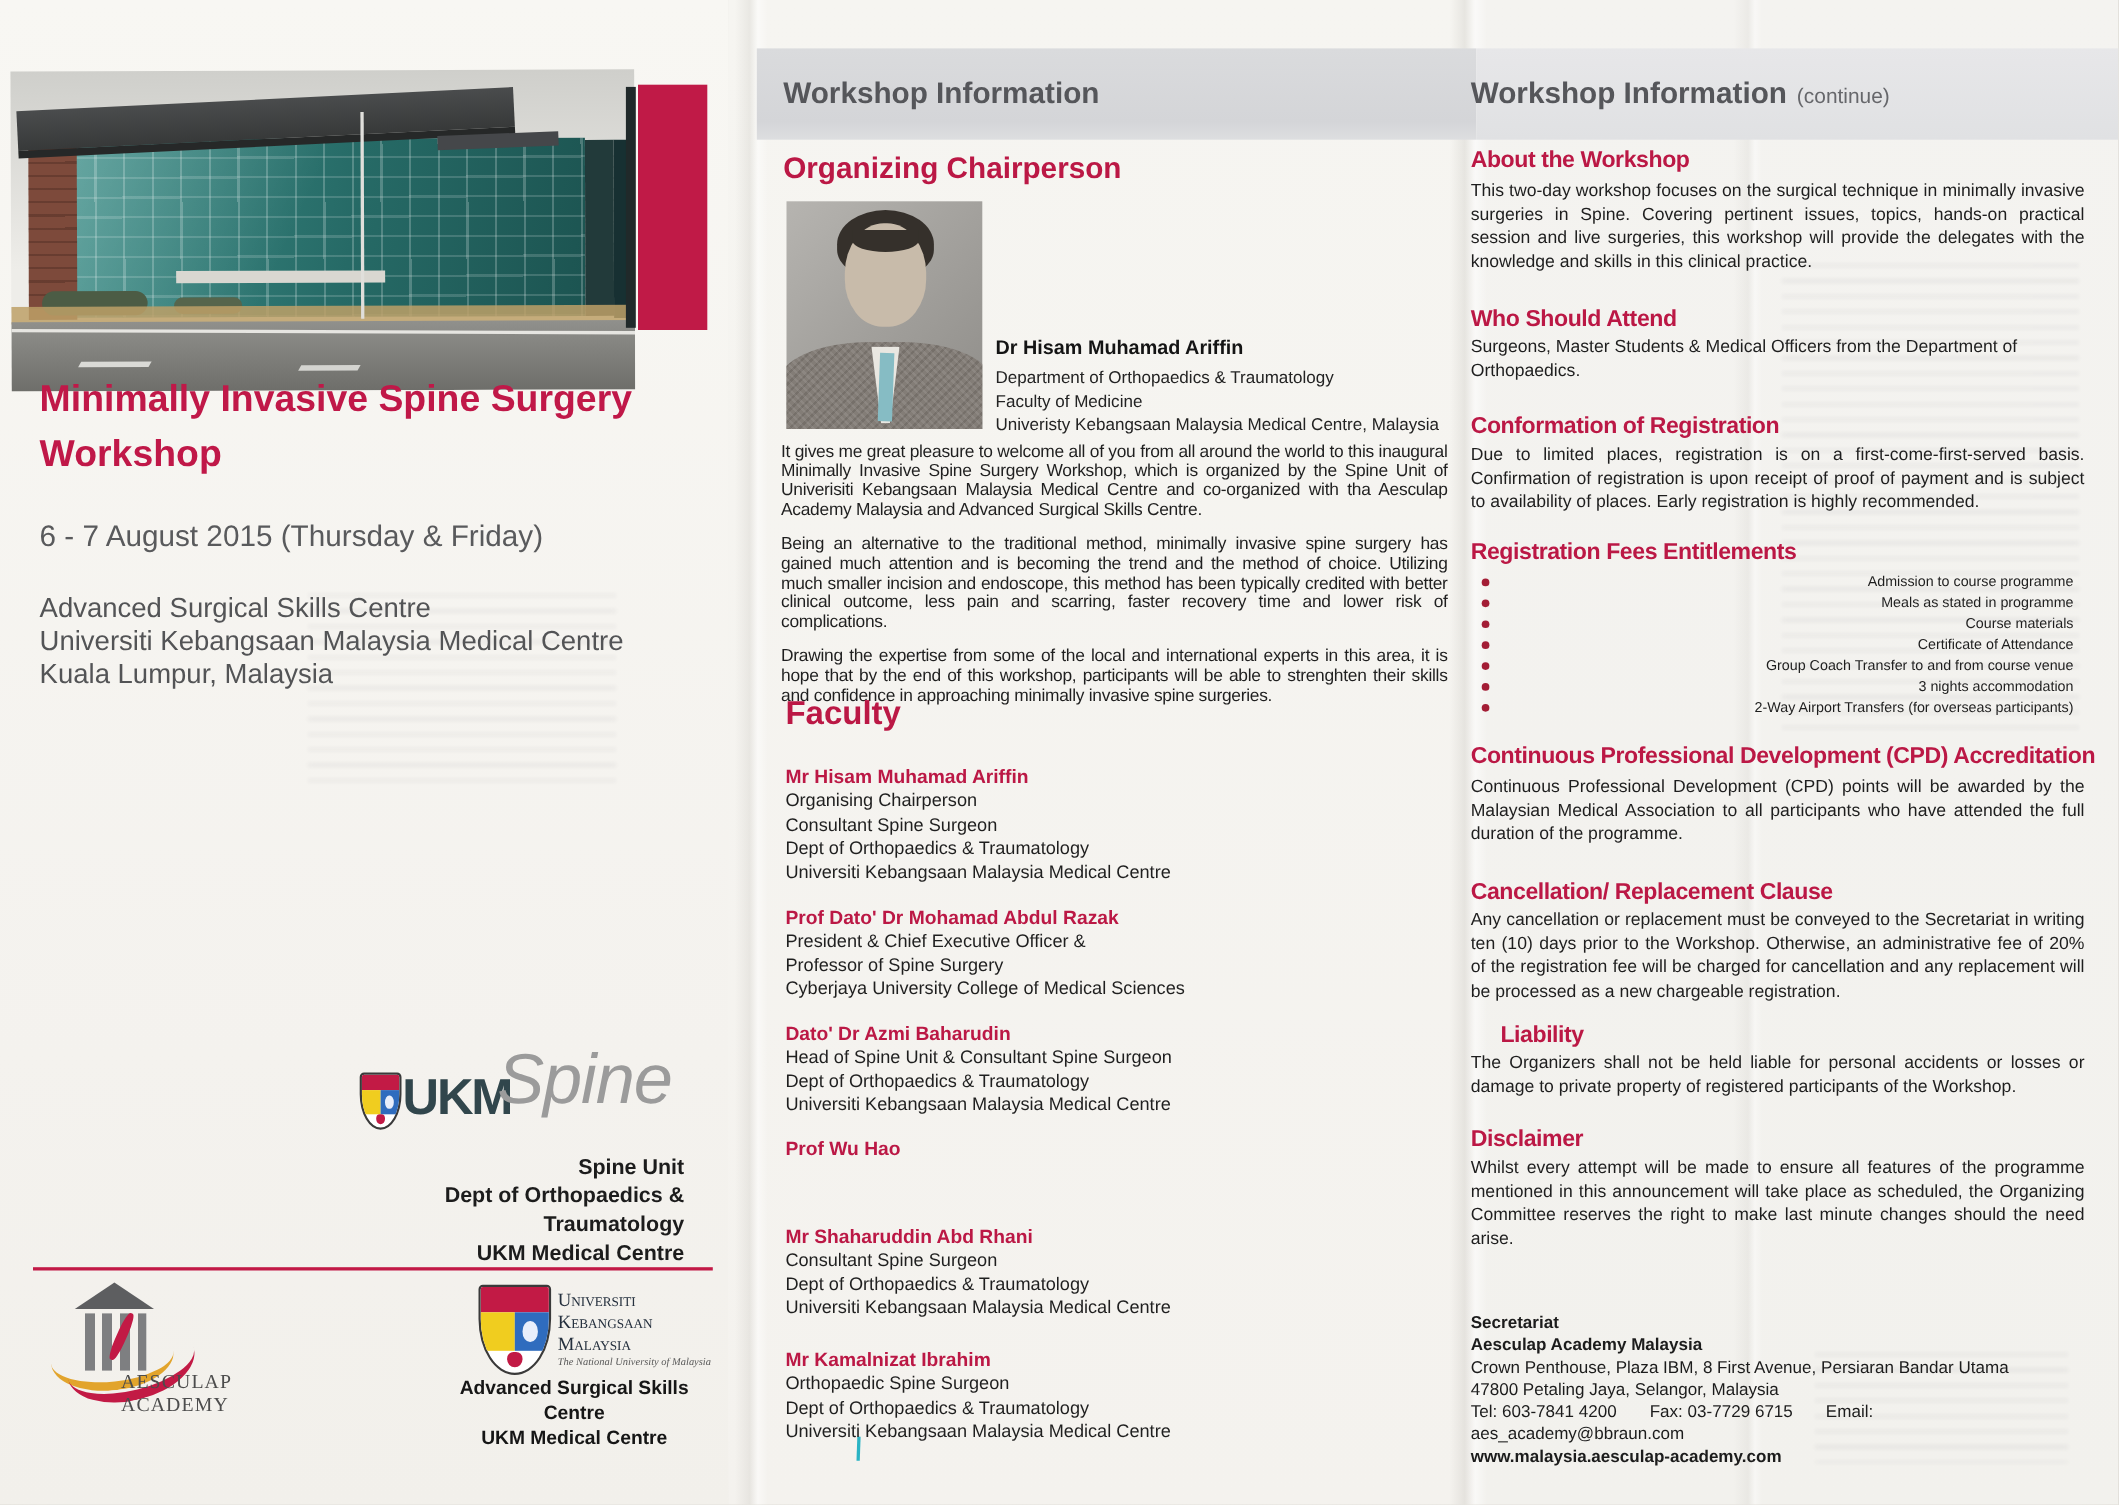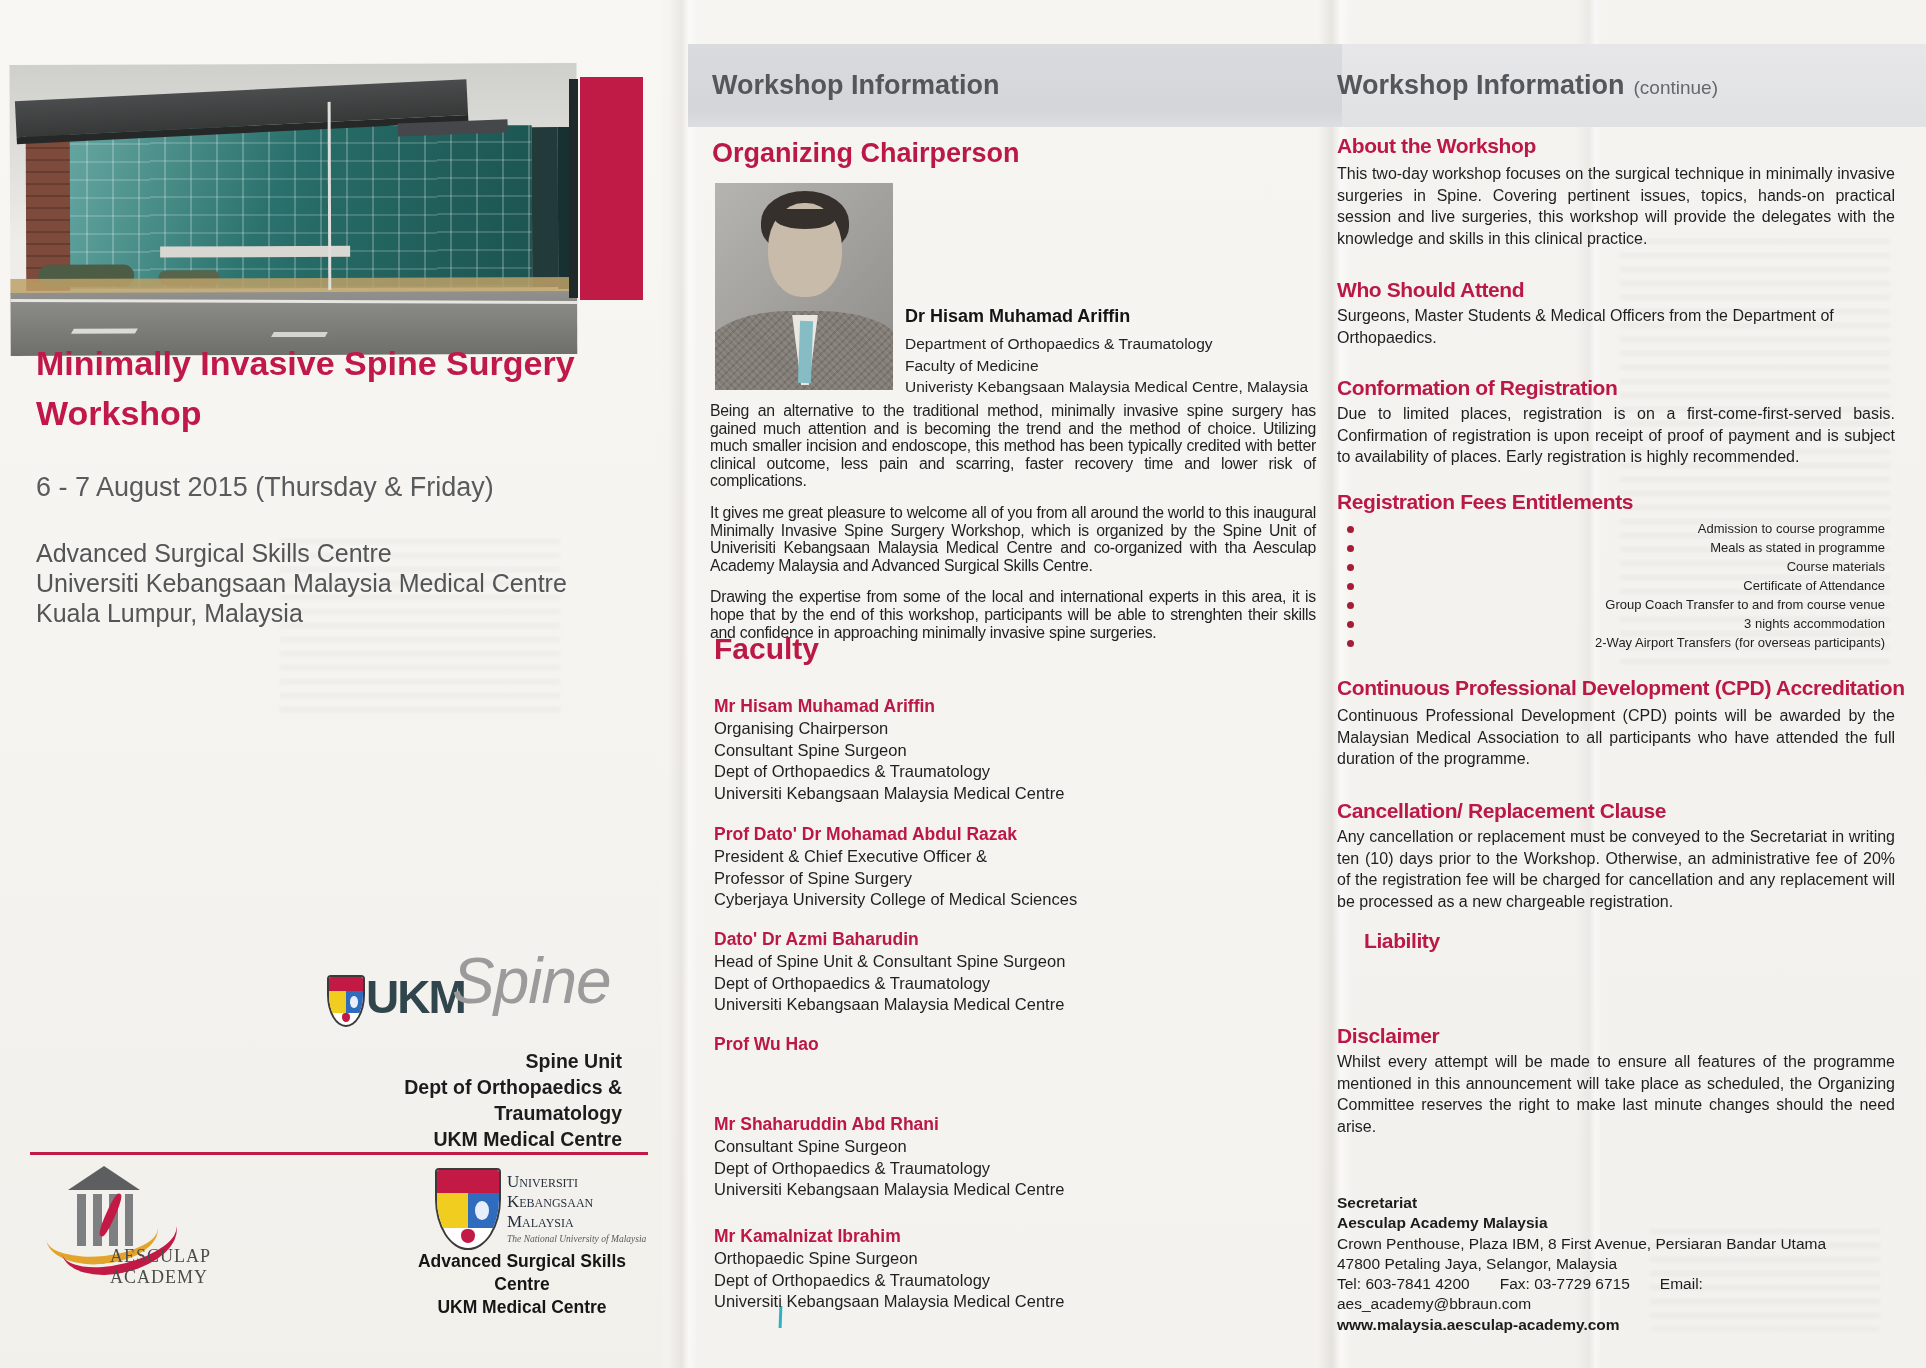--- a/index.html
+++ b/index.html
@@ -266,22 +266,22 @@
   </div>
 
   <div class="abs chair-name">Dr Hisam Muhamad Ariffin</div>
   <div class="abs chair-lines">
     <div>Department of Orthopaedics &amp; Traumatology</div>
     <div>Faculty of Medicine</div>
     <div>Univeristy Kebangsaan Malaysia Medical Centre, Malaysia</div>
   </div>
 
   <div class="abs welcome">
+    <p>It gives me great pleasure to welcome all of you from all around the world to this inaugural Minimally Invasive Spine Surgery Workshop, which is organized by the Spine Unit of Univerisiti Kebangsaan Malaysia Medical Centre and co-organized with tha Aesculap Academy Malaysia and Advanced Surgical Skills Centre.</p>
     <p>Being an alternative to the traditional method, minimally invasive spine surgery has gained much attention and is becoming the trend and the method of choice.  Utilizing much smaller incision and endoscope, this method has been typically credited with better clinical outcome, less pain and scarring, faster recovery time and lower risk of complications.</p>
-    <p>It gives me great pleasure to welcome all of you from all around the world to this inaugural Minimally Invasive Spine Surgery Workshop, which is organized by the Spine Unit of Univerisiti Kebangsaan Malaysia Medical Centre and co-organized with tha Aesculap Academy Malaysia and Advanced Surgical Skills Centre.</p>
     <p>Drawing the expertise from some of the local and international experts in this area, it is hope that by the end of this workshop, participants will be able to strenghten their skills and confidence in approaching minimally invasive spine surgeries.</p>
   </div>
 
   <div class="abs red-h faculty-heading">Faculty</div>
 
   <div class="abs fac fac-0">
     <div class="fname">Mr Hisam Muhamad Ariffin</div>
     <div class="fline">Organising Chairperson</div>
     <div class="fline">Consultant Spine Surgeon</div>
     <div class="fline">Dept of Orthopaedics &amp; Traumatology</div>
@@ -339,20 +339,21 @@
     <li>2-Way Airport Transfers (for overseas participants)</li>
   </ul>
 
   <div class="rsec-h h-s4">Continuous Professional Development (CPD) Accreditation</div>
   <div class="rsec-b b-s4">Continuous Professional Development (CPD) points will be awarded by the Malaysian Medical Association to all participants who have attended the full duration of the programme.</div>
 
   <div class="rsec-h h-s5">Cancellation/ Replacement Clause</div>
   <div class="rsec-b b-s5">Any cancellation or replacement must be conveyed to the Secretariat in writing ten (10) days prior to the Workshop.  Otherwise, an administrative fee of 20% of the registration fee  will be charged for cancellation and any replacement will be processed as a new chargeable registration.</div>
 
   <div class="rsec-h h-s6">Liability</div>
+  <div class="rsec-b b-s6">The Organizers shall not be held liable for personal accidents or losses or damage to private property of registered participants of the Workshop.</div>
 
   <div class="rsec-h h-s7">Disclaimer</div>
   <div class="rsec-b b-s7">Whilst every attempt will be made to ensure all features of the programme mentioned in this announcement will take place as scheduled, the Organizing Committee reserves the right to make last minute changes should the need arise.</div>
 
   <div class="abs secretariat">
     <div class="bold">Secretariat</div>
     <div class="bold">Aesculap Academy Malaysia</div>
     <div>Crown Penthouse, Plaza IBM, 8 First Avenue, Persiaran Bandar Utama</div>
     <div>47800 Petaling Jaya, Selangor, Malaysia</div>
     <div class="sec-contacts">

